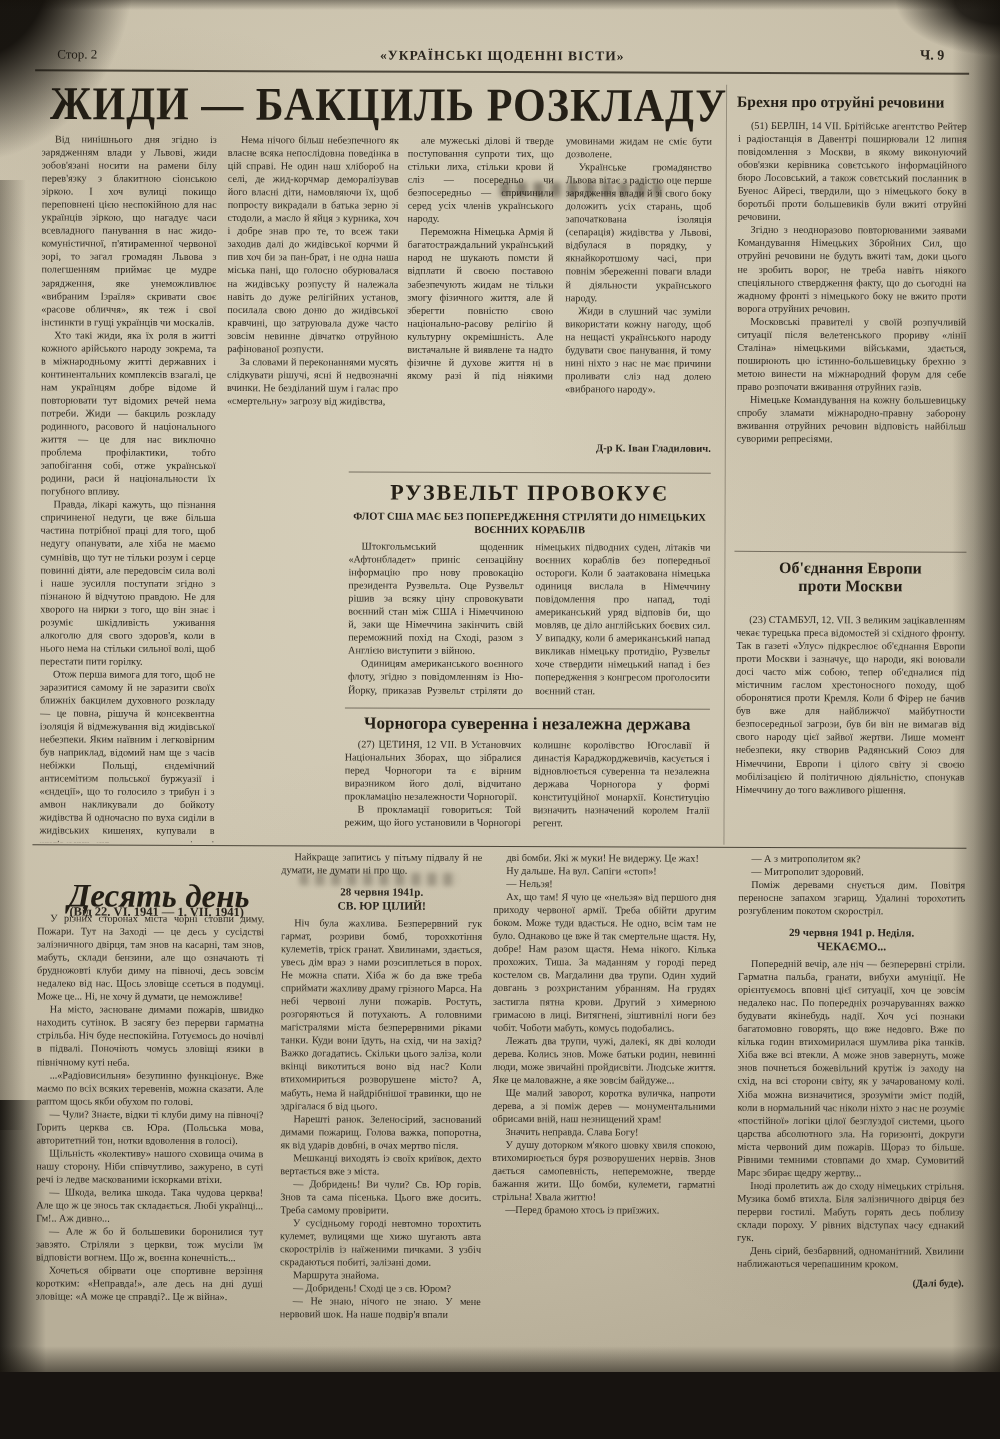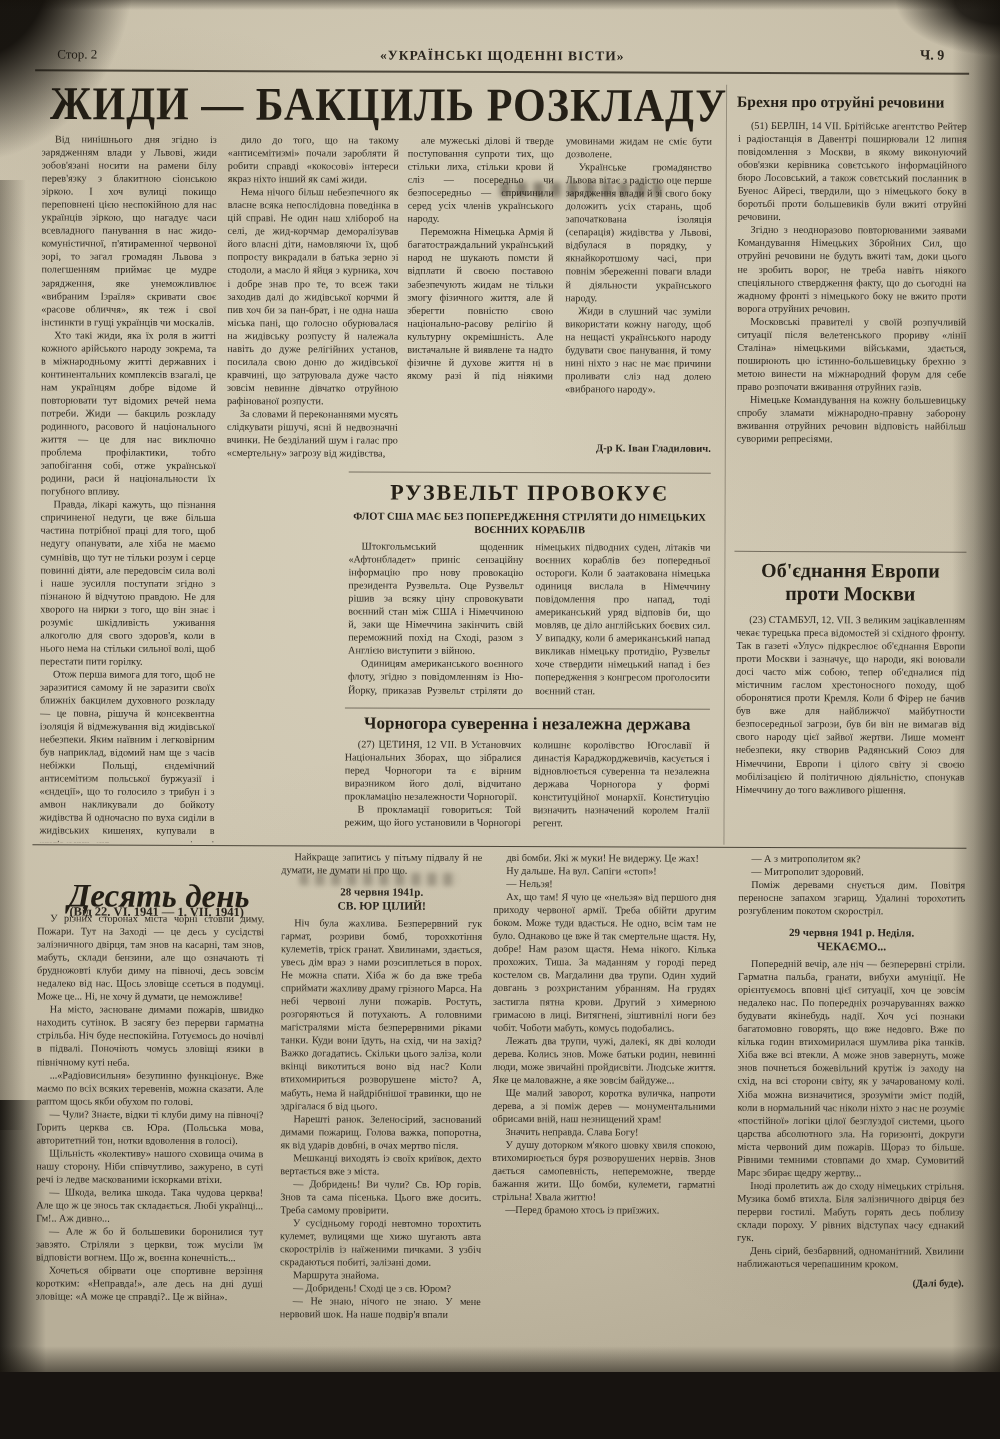--- a/index.html
+++ b/index.html
@@ -51,21 +51,20 @@
     <div class="abs headline-xl" style="left:48px; top:78px; width:664px;">ЖИДИ — БАКЦИЛЬ РОЗКЛАДУ</div>
 
     <div class="abs body-text" style="left:40px; top:134px; width:175px; height:710px;">
       <p>Від нинішнього дня згідно із зарядженням влади у Львові, жиди зобов'язані носити на рамени білу перев'язку з блакитною сіонською зіркою. І хоч вулиці покищо переповнені цією неспокійною для нас українців зіркою, що нагадує часи всевладного панування в нас жидо-комуністичної, п'ятираменної червоної зорі, то загал громадян Львова з полегшенням приймає це мудре зарядження, яке унеможливлює «вибраним Ізраїля» скривати своє «расове обличчя», як теж і свої інстинкти в гущі українців чи москалів.</p>
       <p>Хто такі жиди, яка їх роля в житті кожного арійського народу зокрема, та в міжнародньому житті державних і континентальних комплексів взагалі, це нам українцям добре відоме й повторювати тут відомих речей нема потреби. Жиди — бакциль розкладу родинного, расового й національного життя — це для нас виключно проблема профілактики, тобто запобігання собі, отже української родини, раси й національности їх погубного впливу.</p>
       <p>Правда, лікарі кажуть, що пізнання спричиненої недуги, це вже більша частина потрібної праці для того, щоб недугу опанувати, але хіба не маємо сумнівів, що тут не тільки розум і серце повинні діяти, але передовсім сила волі і наше зусилля поступати згідно з пізнаною й відчутою правдою. Не для хворого на нирки з того, що він знає і розуміє шкідливість уживання алкоголю для свого здоров'я, коли в нього нема на стільки сильної волі, щоб перестати пити горілку.</p>
       <p>Отож перша вимога для того, щоб не заразитися самому й не заразити своїх ближніх бакцилем духовного розкладу — це повна, рішуча й консеквентна ізоляція й відмежування від жидівської небезпеки. Яким наївним і легковірним був наприклад, відомий нам ще з часів небіжки Польщі, єндемічний антисемітизм польської буржуазії і «єндеції», що то голосило з трибун і з амвон накликували до бойкоту жидівства й одночасно по вуха сиділи в жидівських кишенях, купували в жидівських склепах, читали жидівські газети й книжки, ходили на жидівські театральні й кінові вистави, тощо. Дохо-</p>
     </div>
 
     <div class="abs body-text" style="left:226px; top:134px; width:171px; height:436px;">
-      <p>дило до того, що на такому «антисемітизмі» почали заробляти й робити справді «кокосові» інтереси якраз ніхто інший як самі жиди.</p>
       <p>Нема нічого більш небезпечного як власне всяка непослідовна поведінка в цій справі. Не один наш хлібороб на селі, де жид-корчмар деморалізував його власні діти, намовляючи їх, щоб попросту викрадали в батька зерно зі стодоли, а масло й яйця з курника, хоч і добре знав про те, то всеж таки заходив далі до жидівської корчми й пив хоч би за пан-брат, і не одна наша міська пані, що голосно обурювалася на жидівську розпусту й належала навіть до дуже релігійних установ, посилала свою доню до жидівської кравчині, що затруювала дуже часто зовсім невинне дівчатко отруйною рафінованої розпусти.</p>
       <p>За словами й переконаннями мусять слідкувати рішучі, ясні й недвозначні вчинки. Не безділаний шум і галас про «смертельну» загрозу від жидівства,</p>
     </div>
 
     <div class="abs body-text" style="left:406px; top:134px; width:304px; height:306px; column-count:2; column-gap:12px;">
       <p>але мужеські ділові й тверде поступовання супроти тих, що стільки лиха, стільки крови й сліз — посередньо чи безпосередньо — спричинили серед усіх членів українського народу.</p>
       <p>Переможна Німецька Армія й багатостраждальний український народ не шукають помсти й відплати й своєю поставою забезпечують жидам не тільки змогу фізичного життя, але й зберегти повністю свою національно-расову релігію й культурну окремішність. Але вистачальне й виявлене та надто фізичне й духове життя ні в якому разі й під ніякими умовинами жидам не сміє бути дозволене.</p>
       <p>Українське громадянство Львова вітає з радістю оце перше зарядження влади й зі свого боку доложить усіх старань, щоб започаткована ізоляція (сепарація) жидівства у Львові, відбулася в порядку, у якнайкоротшому часі, при повнім збереженні поваги влади й діяльности українського народу.</p>
       <p>Жиди в слушний час зуміли використати кожну нагоду, щоб на нещасті українського народу будувати своє панування, й тому нині ніхто з нас не має причини проливати сліз над долею «вибраного народу».</p>
     </div>
@@ -89,21 +88,21 @@
     <div class="vrule" style="left:724px; top:84px; height:760px;"></div>
     <div class="abs headline-md" style="left:735px; top:92px; width:231px; font-size:15.5px; white-space:nowrap; text-align:left;">Брехня про отруйні речовини</div>
     <div class="abs body-text" style="left:736px; top:118px; width:229px; height:426px;">
       <p>(51) БЕРЛІН, 14 VII. Брітійське агентство Рейтер і радіостанція в Давентрі поширювали 12 липня повідомлення з Москви, в якому виконуючий обов'язки керівника совєтського інформаційного бюро Лосовський, а також совєтський посланник в Буенос Айресі, твердили, що з німецького боку в боротьбі проти большевиків були вжиті отруйні речовини.</p>
       <p>Згідно з неодноразово повторюваними заявами Командування Німецьких Збройних Сил, що отруйні речовини не будуть вжиті там, доки цього не зробить ворог, не треба навіть ніякого спеціяльного ствердження факту, що до сьогодні на жадному фронті з німецького боку не вжито проти ворога отруйних речовин.</p>
       <p>Московські правителі у своїй розпучливій ситуації після велетенського прориву «лінії Сталіна» німецькими військами, здається, поширюють цю істинно-большевицьку брехню з метою винести на міжнародний форум для себе право розпочати вживання отруйних газів.</p>
       <p>Німецьке Командування на кожну большевицьку спробу зламати міжнародно-правну заборону вживання отруйних речовин відповість найбільш суворими репресіями.</p>
     </div>
 
     <div class="thinrule" style="left:734px; top:550px; width:232px;"></div>
-    <div class="abs headline-md" style="left:734px; top:558px; width:232px; font-size:20px; line-height:1.15;">
+    <div class="abs headline-md" style="left:734px; top:558px; width:232px; font-size:16px; line-height:1.15;">
       <div>Об'єднання Европи</div>
       <div>проти Москви</div>
     </div>
     <div class="abs body-text" style="left:736px; top:612px; width:229px; height:232px;">
       <p>(23) СТАМБУЛ, 12. VII. З великим зацікавленням чекає турецька преса відомостей зі східного фронту. Так в газеті «Улус» підкреслює об'єднання Европи проти Москви і зазначує, що народи, які воювали досі часто між собою, тепер об'єдналися під містичним гаслом хрестоносного походу, щоб оборонятися проти Кремля. Коли б Фірер не бачив був вже для найближчої майбутности безпосередньої загрози, був би він не вимагав від свого народу цієї зайвої жертви. Лише момент небезпеки, яку створив Радянський Союз для Німеччини, Европи і цілого світу зі своєю мобілізацією й політичною діяльністю, спонукав Німеччину до того важливого рішення.</p>
     </div>
 
     <div class="rule" style="left:33px; top:846px; width:934px; height:1px;"></div>
     <div class="abs" style="left:42px; top:851px; width:235px; text-align:center; font-size:33px; font-weight:bold; font-style:italic; color:#241f16;margin-top:28px;">Десять день</div>
     <div class="abs" style="left:40px; top:893px; width:235px; text-align:center; font-size:12.5px; font-weight:bold;margin-top:13px;">(Від 22. VI. 1941 — 1. VII. 1941)</div>

